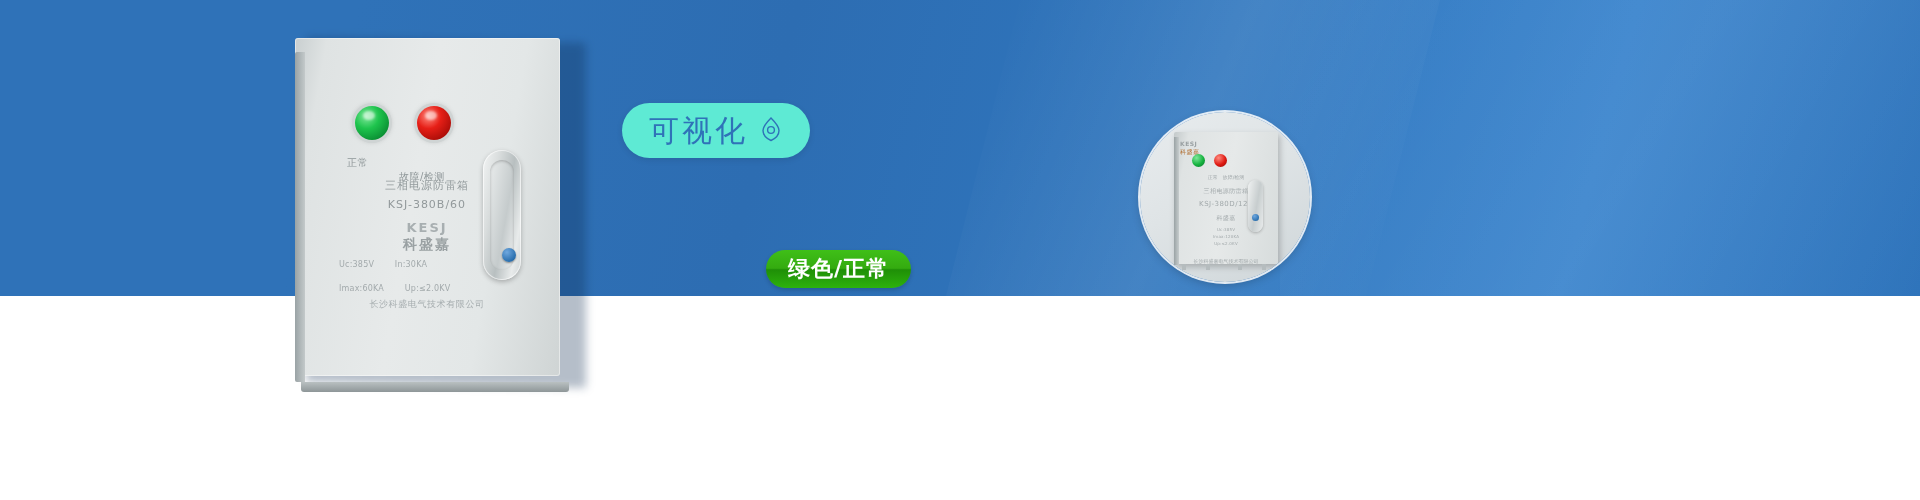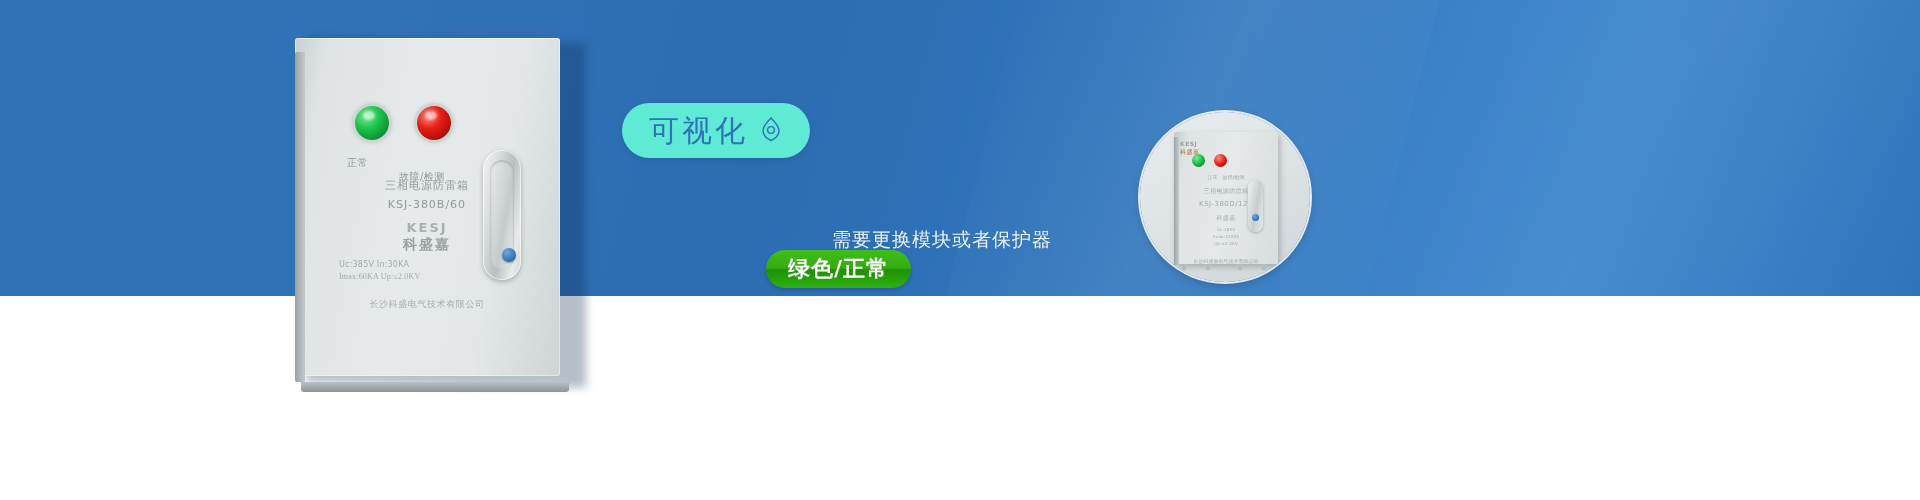--- a/index.html
+++ b/index.html
@@ -90,22 +90,22 @@
   .plate.title{ left:32px; top:140px; font-size:11px; letter-spacing:1px; color:#939b9d; }
   .plate.model{ left:32px; top:160px; font-size:11px; letter-spacing:1px; color:#9299 9b; color:#92999b; }
   .plate.logo-en{ left:32px; top:182px; font-size:13px; letter-spacing:2px; color:#a8afb1; font-weight:bold; }
   .plate.logo-cn{ left:32px; top:198px; font-size:14px; letter-spacing:2px; color:#9aa1a3; font-weight:bold; }
 
   .spec-row{
     position:absolute; color:#a3aaac; font-size:8px; font-family:"DejaVu Sans",sans-serif;
     white-space:nowrap; letter-spacing:.2px;
   }
   .spec-row.r1{ left:44px; top:222px; }
-  .spec-row.r2{ left:44px; top:234px;font-family:Liberation Serif, serif; }
-  .spec-row span.c2{ }
+  .spec-row.r2{ left:44px; top:246px; }
+  .spec-row span.c2{ margin-left:18px; }
 
   .company{
     position:absolute; left:22px; top:260px; width:220px; text-align:center;
     color:#a6adaf; font-size:9px; letter-spacing:.6px;
     font-family:"DejaVu Sans",sans-serif; white-space:nowrap;
   }
 
   .handle{
     position:absolute; left:188px; top:112px; width:38px; height:130px;
     border-radius:19px;
@@ -276,21 +276,20 @@
     <span class="pill-text">可视化</span>
     <span class="pill-icon">
       <svg width="24" height="26" viewBox="0 0 24 26">
         <path d="M12 2 C17 7 20 10.5 20 14.5 C20 19 16.4 22.5 12 24.5 C7.6 22.5 4 19 4 14.5 C4 10.5 7 7 12 2 Z" fill="none" stroke="#2f72b8" stroke-width="1.4"></path>
         <circle cx="12" cy="14" r="3.4" fill="none" stroke="#2f72b8" stroke-width="1.4"></circle>
       </svg>
     </span>
   </div>
 
 
-  <div class="sub sub2">需要更换模块或者保护器</div>
 
   <div class="badges">
     <div class="badge green">绿色/正常</div>
   </div>
 
   <div class="circle-inset">
     <div class="ci-box">
       <div class="ci-edge"></div>
       <div class="ci-logo">KESJ</div>
       <div class="ci-logo2">科盛嘉</div>

